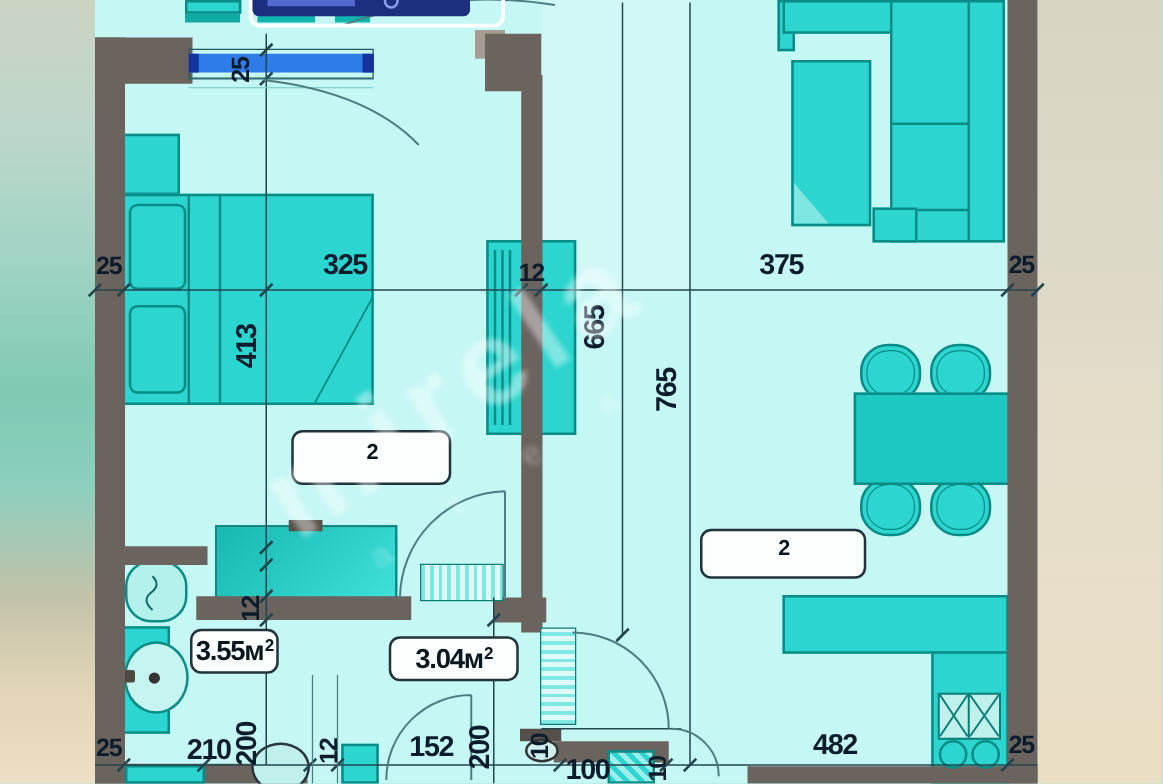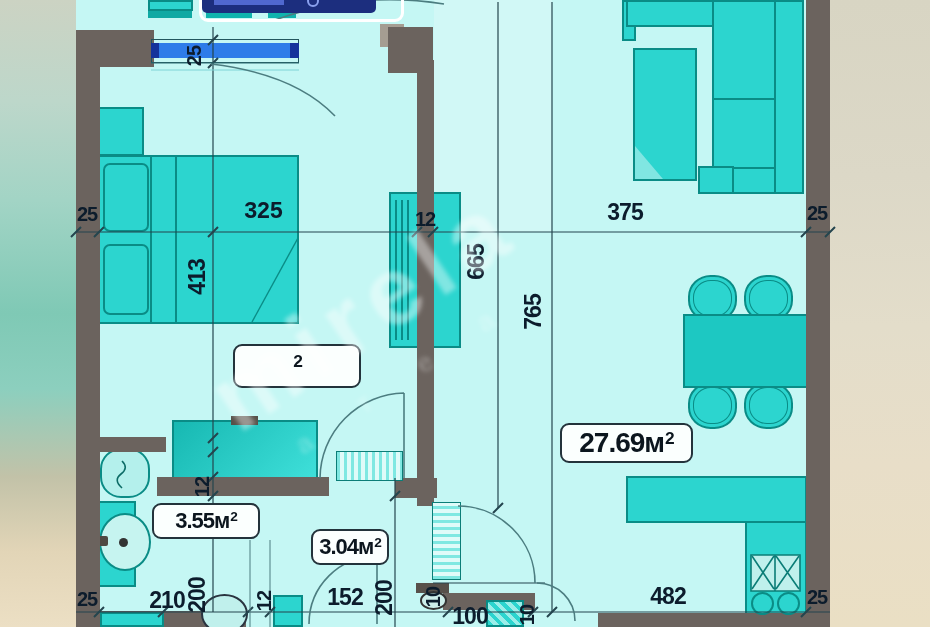--- a/index.html
+++ b/index.html
@@ -174,21 +174,21 @@
 
     <path d="M122 461 q7 7 -1 13 q-8 6 1 14" stroke="#0c6b66" stroke-width="1.6" fill="none"></path>
 
     <g>
       <path d="M751 555 h49 v36 h-49 z" fill="#bff0ec" stroke="#0b7d77" stroke-width="1.6"></path>
       <path d="M775 555 v36 M752 556 L774 589 M774 556 L752 589 M776 556 L799 589 M799 556 L776 589" stroke="#0b7d77" stroke-width="1.6" fill="none"></path>
     </g>
   </svg>
 
   <span class="dim sm" style="left:87px;top:214px;">25</span>
-  <span class="dim" style="left:263px;top:212px;font-family:Liberation Mono, monospace;">325</span>
+  <span class="dim" style="left:276px;top:212px;">325</span>
   <span class="dim sm" style="left:425px;top:219px;">12</span>
   <span class="dim" style="left:625px;top:212px;">375</span>
   <span class="dim sm" style="left:817px;top:213px;">25</span>
 
   <span class="dim rot sm" style="left:194px;top:56px;">25</span>
   <span class="dim rot" style="left:197px;top:277px;">413</span>
   <span class="dim rot sm" style="left:202px;top:487px;">12</span>
   <span class="dim rot" style="left:197px;top:595px;">200</span>
 
   <span class="dim rot" style="left:476px;top:262px;">665</span>
@@ -202,28 +202,27 @@
   <span class="dim rot sm" style="left:433px;top:597px;">10</span>
   <span class="dim" style="left:470px;top:616px;">100</span>
   <span class="dim rot sm" style="left:527px;top:615px;">10</span>
   <span class="dim" style="left:668px;top:596px;">482</span>
   <span class="dim sm" style="left:817px;top:597px;">25</span>
 
   <div class="area" style="left:233px;top:344px;width:128px;height:44px;font-size:28px;">
       <sup>2</sup>
   </div>
   <div class="area" style="left:560px;top:423px;width:133px;height:40px;font-size:28px;">
-    <span>27.69м</span>
-      <sup>2</sup>
-  </div>
-  <div class="area" style="left:152px;top:503px;width:108px;height:36px;font-size:22px;">
+      <sup>2</sup>
+  </div>
+  <div class="area" style="left:152px;top:503px;width:71px;height:36px;font-size:22px;">
     <span>3.55м</span>
       <sup>2</sup>
   </div>
-  <div class="area" style="left:311px;top:509px;width:78px;height:36px;font-size:22px;margin-top:20px;">
+  <div class="area" style="left:311px;top:509px;width:104px;height:36px;font-size:22px;">
     <span>3.04м</span>
       <sup>2</sup>
   </div>
 
   <div class="wm">
     <div class="big">mirela</div>
     <div class="small">а т е а</div>
   </div>
 
   <div class="badge-outline"></div>

